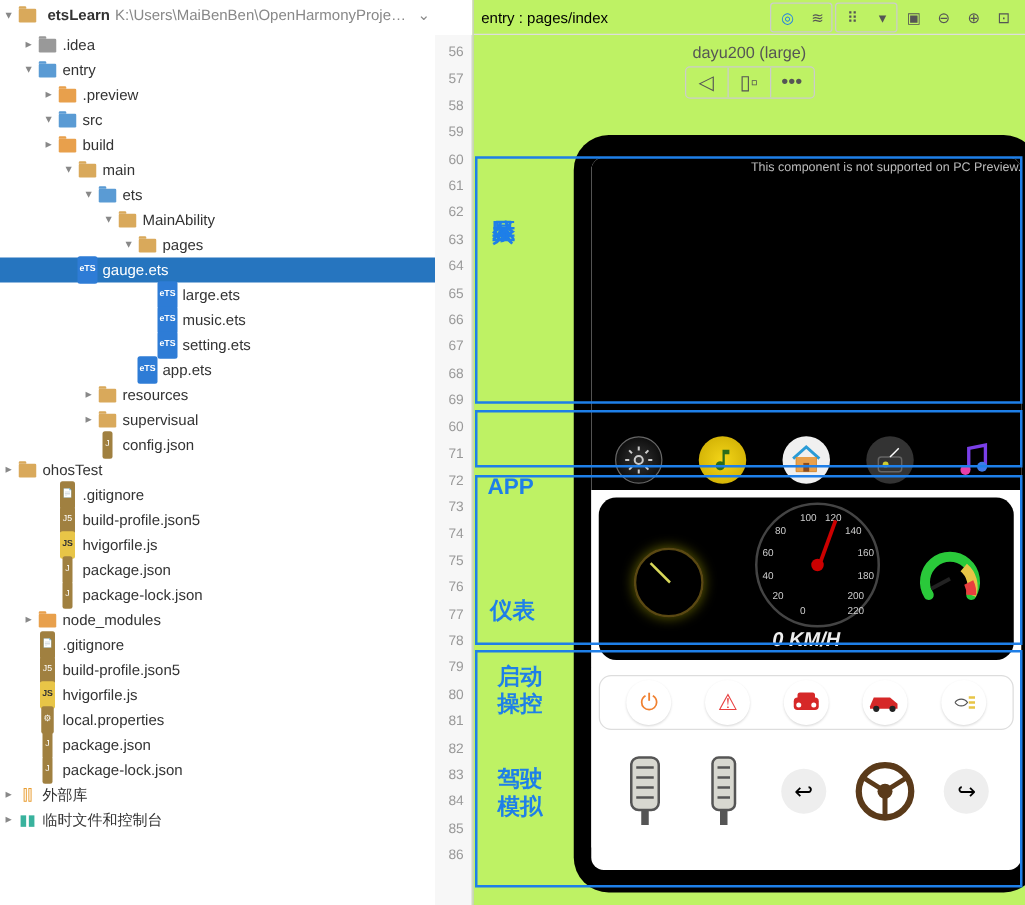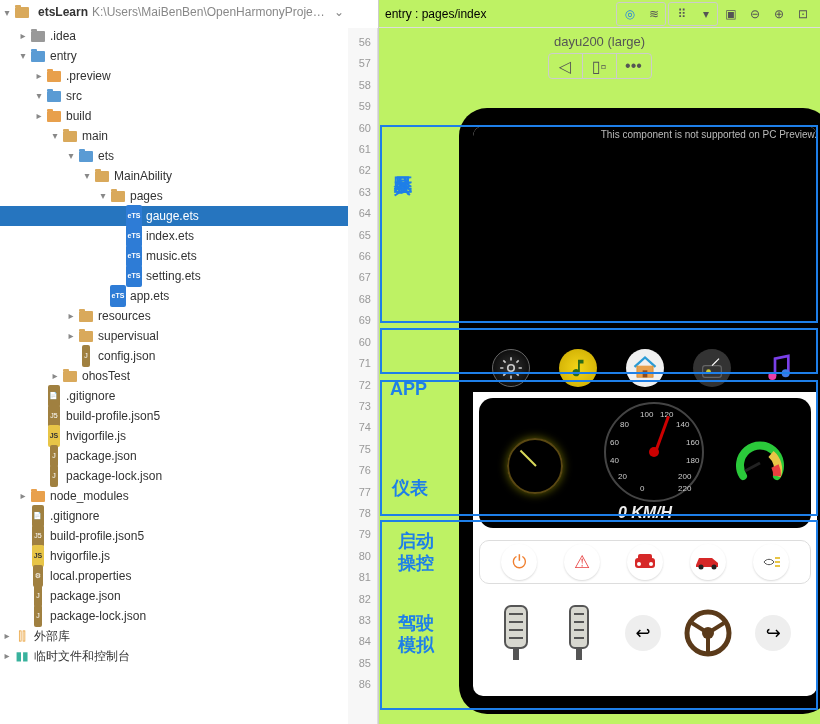--- a/index.html
+++ b/index.html
@@ -162,33 +162,33 @@
         </span>
         <span class="tree-label">MainAbility</span>
       </div>
     <div class="tree-row" style="padding-left:96px">
         <span class="tree-arrow open"></span>
         <span class="tree-icon">
           <span class="folder-icon"></span>
         </span>
         <span class="tree-label">pages</span>
       </div>
-    <div class="tree-row selected" style="padding-left:112px">
+    <div class="tree-row selected" style="padding-left:48px">
         <span class="tree-arrow none"></span>
         <span class="tree-icon">
           <span class="ets-badge">eTS</span>
         </span>
         <span class="tree-label">gauge.ets</span>
       </div>
     <div class="tree-row" style="padding-left:112px">
         <span class="tree-arrow none"></span>
         <span class="tree-icon">
           <span class="ets-badge">eTS</span>
         </span>
-        <span class="tree-label">index.ets</span>
+        <span class="tree-label">large.ets</span>
       </div>
     <div class="tree-row" style="padding-left:112px">
         <span class="tree-arrow none"></span>
         <span class="tree-icon">
           <span class="ets-badge">eTS</span>
         </span>
         <span class="tree-label">music.ets</span>
       </div>
     <div class="tree-row" style="padding-left:112px">
         <span class="tree-arrow none"></span>
@@ -218,21 +218,21 @@
         </span>
         <span class="tree-label">supervisual</span>
       </div>
     <div class="tree-row" style="padding-left:64px">
         <span class="tree-arrow none"></span>
         <span class="tree-icon">
           <span class="json-badge">J</span>
         </span>
         <span class="tree-label">config.json</span>
       </div>
-    <div class="tree-row" style="padding-left:48px">
+    <div class="tree-row" style="">
         <span class="tree-arrow closed"></span>
         <span class="tree-icon">
           <span class="folder-icon"></span>
         </span>
         <span class="tree-label">ohosTest</span>
       </div>
     <div class="tree-row" style="padding-left:32px">
         <span class="tree-arrow none"></span>
         <span class="tree-icon">
           <span class="json-badge">📄</span>

